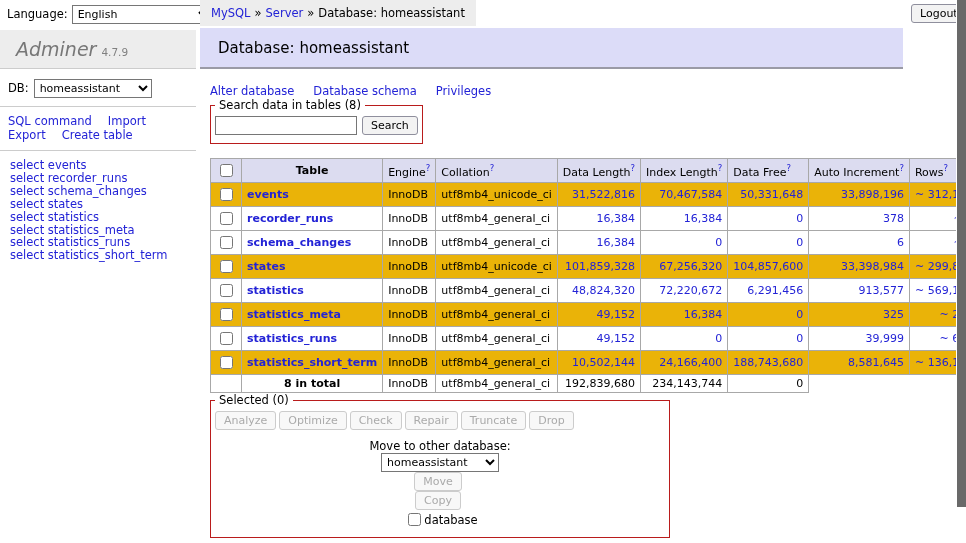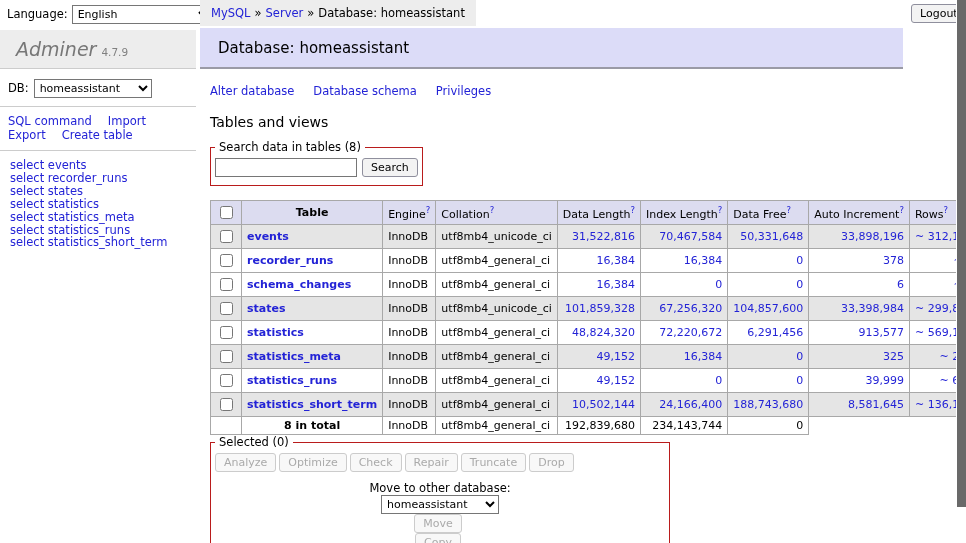--- a/index.html
+++ b/index.html
@@ -70,21 +70,21 @@
   legend { padding:0 4px; }
   #search-fieldset { display:inline-block; margin-bottom:12px; }
   #search-fieldset input { width:142px; }
   #search-fieldset button { margin-left:5px; }
 
   table { border-collapse:collapse; font-size:11px; margin-top:2px; }
   th, td { border:1px solid #a8a8a8; padding:2px 5px; white-space:nowrap; height:17px; }
   thead th { background:#dcdcf0; font-weight:normal; text-align:left; }
   thead th.h-name { font-weight:bold; text-align:center; min-width:108px; }
   sup.help { color:#2323d6; font-size:8.5px; cursor:pointer; }
-  tr.odd td { background:#e5e5e5; }
+  tr.odd td { background:#eab308; }
   td.num { text-align:right; }
   .c-engine { min-width:40px; }
   .c-coll  { min-width:90px; }
   .h-dl { min-width:60px; } .h-il { min-width:62px; } .h-df { min-width:56px; }
   .h-ai { min-width:80px; } .h-rw { min-width:52px; }
   tr.total td { background:#fff; }
   tr.total .lbl { font-weight:bold;text-align:center; }
   td.ghost { border:none; background:#fff; }
 
   #selected-fieldset { width:460px; }
@@ -124,20 +124,21 @@
     <div>
       <a style="white-space: nowrap;">Export</a><a style="white-space: nowrap;">Create table</a>
     </div>
   </div>
   <hr class="side">
   <ul class="tablelist" id="side-list">
   <li><a>select events</a></li>
 
   <li><a>select recorder_runs</a></li>
 
+  <li><a>select schema_changes</a></li>
 
   <li><a>select states</a></li>
 
   <li><a>select statistics</a></li>
 
   <li><a>select statistics_meta</a></li>
 
   <li><a>select statistics_runs</a></li>
 
   <li><a>select statistics_short_term</a></li>
@@ -146,21 +147,20 @@
 
 <div id="main">
   <div class="titlebar">
     <span>Database: homeassistant</span>
   </div>
   <div class="content">
     <div class="navlinks">
       <a style="white-space: nowrap;">Alter database</a><a style="white-space: nowrap;">Database schema</a><a style="white-space: nowrap;">Privileges</a>
     </div>
 
-    <h3>Tables and views</h3>
 
     <fieldset id="search-fieldset">
       <legend>Search data in tables (8)</legend>
       <input type="text" value="" style=""><button>Search</button>
     </fieldset>
 
     <table>
       <thead>
         <tr>
           <th><input type="checkbox" style=""></th>

